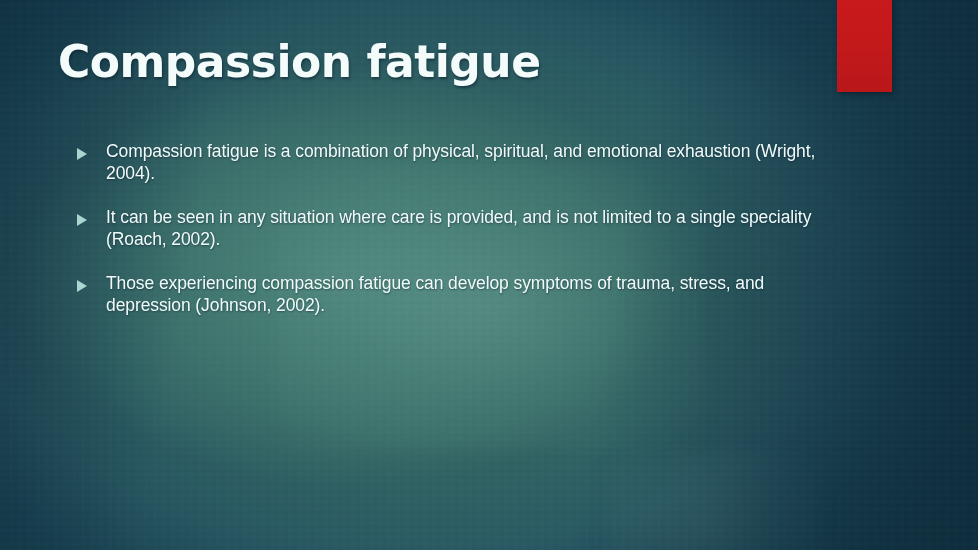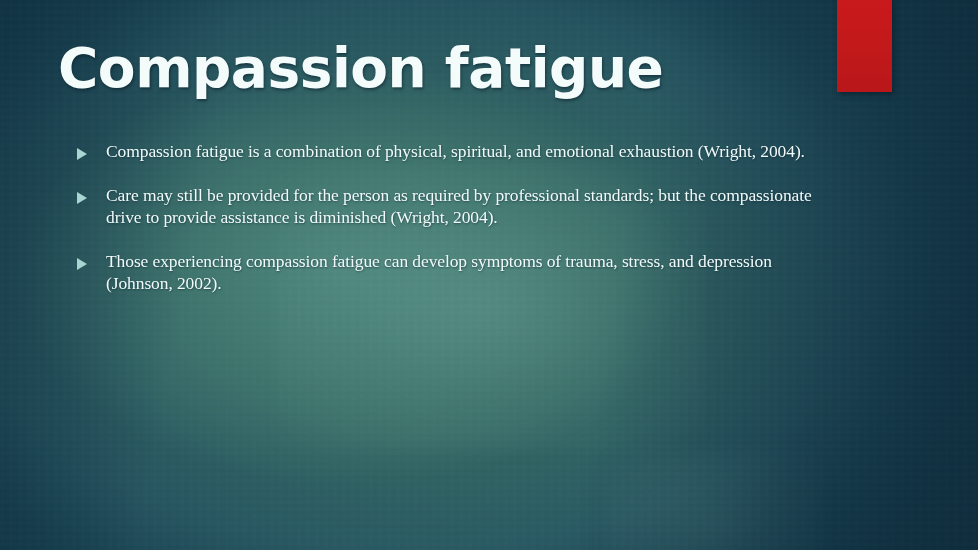--- a/index.html
+++ b/index.html
@@ -66,21 +66,21 @@
     height: 96px;
     background: linear-gradient(180deg, #c9191c 0%, #c2191b 55%, #b9171a 100%);
     box-shadow: 2px 3px 5px rgba(8,28,38,0.55);
   }
 
   .title {
     position: absolute;
     left: 58px;
     top: 36px;
     font-family: "DejaVu Sans", sans-serif;
-    font-size: 55px;
+    font-size: 44px;
     font-weight: bold;
     letter-spacing: -0.5px;
     color: #f4fbfb;
     text-shadow: 1px 2px 3px rgba(8,30,40,0.55);
     white-space: nowrap;
   }
 
   .body-list {
     position: absolute;
     left: 74px;
@@ -96,21 +96,21 @@
     flex: 0 0 auto;
     width: 32px;
     padding-top: 6px;
     line-height: 0;
   }
   .bullet-marker svg {
     display: block;
   }
   .bullet-text {
     flex: 1 1 auto;
-    font-family: Liberation Serif, serif;
+    font-family: Liberation Sans, sans-serif;
     font-size: 17.5px;
     line-height: 22px;
     color: #f2fbfb;
     text-shadow: 0.5px 1px 2px rgba(8,30,40,0.50);
     letter-spacing: -0.1px;
   }
 </style>
 </head>
 <body>
 
@@ -130,29 +130,29 @@
 
     <div class="bullet-row">
       <span class="bullet-marker">
         <svg width="16" height="16" viewBox="0 0 16 16" aria-hidden="true">
           <path d="M3 2 L13 8 L3 14 Z" fill="#a9d6d0"></path>
         </svg>
       </span>
       <span class="bullet-text">Compassion fatigue is a combination of physical, spiritual, and emotional exhaustion (Wright, 2004).</span>
     </div>
 
-
     <div class="bullet-row">
       <span class="bullet-marker">
         <svg width="16" height="16" viewBox="0 0 16 16" aria-hidden="true">
           <path d="M3 2 L13 8 L3 14 Z" fill="#a9d6d0"></path>
         </svg>
       </span>
-      <span class="bullet-text">Care may still be provided for the person as required by professional standards; but the compassionate drive to provide assistance is diminished (Wright, 2004).</span>
+      <span class="bullet-text">It can be seen in any situation where care is provided, and is not limited to a single speciality (Roach, 2002).</span>
     </div>
+
 
     <div class="bullet-row">
       <span class="bullet-marker">
         <svg width="16" height="16" viewBox="0 0 16 16" aria-hidden="true">
           <path d="M3 2 L13 8 L3 14 Z" fill="#a9d6d0"></path>
         </svg>
       </span>
       <span class="bullet-text">Those experiencing compassion fatigue can develop symptoms of trauma, stress, and depression (Johnson, 2002).</span>
     </div>
 

